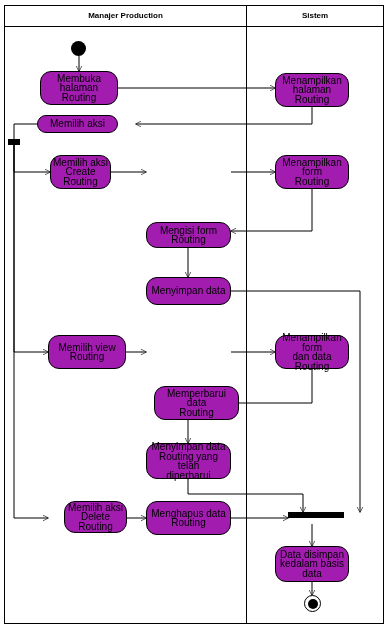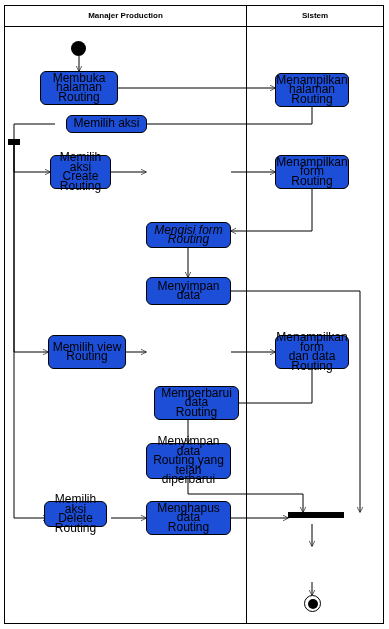--- a/index.html
+++ b/index.html
@@ -24,26 +24,26 @@
     position:absolute;top:9px;height:14px;
     font-size:8px;font-weight:bold;text-align:center;color:#000;
     line-height:14px;
   }
   #hdr-left{left:5px;width:241px;}
   #hdr-right{left:247px;width:136px;}
 
   .node{
     position:absolute;
     border:1px solid #000;
-    border-radius:6px;
-    background:#1d4ed8;
+    border-radius:11px;
+    background:#a21caf;
     box-sizing:border-box;
     display:flex;align-items:center;justify-content:center;
     text-align:center;
-    font-size:12px;
+    font-size:10px;
     line-height:9.5px;
     color:#000;
     padding:1px 2px;
     white-space:pre-line;
   }
   .start-node{
     position:absolute;
     width:15px;height:15px;border-radius:50%;
     background:#000;
   }
@@ -130,43 +130,45 @@
   <div class="bar" style="left:8px;top:139px;width:12px;height:6px;"></div>
 
   <div class="bar" style="left:288px;top:512px;width:56px;height:6px;"></div>
 
   <div class="start-node" style="left:71px;top:41px;"></div>
 
   <div class="node" style="left:40px;top:71px;width:78px;height:34px;">Membuka halaman
 Routing</div>
   <div class="node" style="left:275px;top:73px;width:74px;height:34px;">Menampilkan
 halaman Routing</div>
-  <div class="node" style="left:66px;top:115px;width:81px;height:18px;">Memilih aksi</div>
+  <div class="node" style="left:37px;top:115px;width:81px;height:18px;">Memilih aksi</div>
 
   <div class="node" style="left:50px;top:155px;width:61px;height:34px;">Memilih aksi Create
 Routing</div>
   <div class="node" style="left:275px;top:155px;width:74px;height:34px;">Menampilkan form
 Routing</div>
 
-  <div class="node" style="left:146px;top:222px;width:85px;height:26px;font-style:italic;">Mengisi form Routing</div>
+  <div class="node" style="left:146px;top:222px;width:85px;height:26px;">Mengisi form Routing</div>
   <div class="node" style="left:146px;top:277px;width:85px;height:28px;">Menyimpan data</div>
 
   <div class="node" style="left:48px;top:335px;width:78px;height:34px;">Memilih view
 Routing</div>
   <div class="node" style="left:275px;top:335px;width:74px;height:34px;">Menampilkan form
 dan data Routing</div>
 
   <div class="node" style="left:146px;top:386px;width:85px;height:34px;margin-left:8px;">Memperbarui data
 Routing</div>
   <div class="node" style="left:146px;top:443px;width:85px;height:36px;">Menyimpan data
 Routing yang telah
 diperbarui</div>
 
-  <div class="node" style="left:44px;top:501px;width:63px;height:26px;">Memilih aksi Delete
+  <div class="node" style="left:64px;top:501px;width:63px;height:32px;">Memilih aksi Delete
 Routing</div>
   <div class="node" style="left:146px;top:501px;width:85px;height:34px;">Menghapus data
 Routing</div>
 
+  <div class="node" style="left:275px;top:546px;width:74px;height:36px;">Data disimpan
+kedalam basis data</div>
 
   <div class="end-outer" style="left:304px;top:595px;"></div>
   <div class="end-inner" style="left:307.5px;top:598.5px;"></div>
 
 </div>
 
 </body></html>

